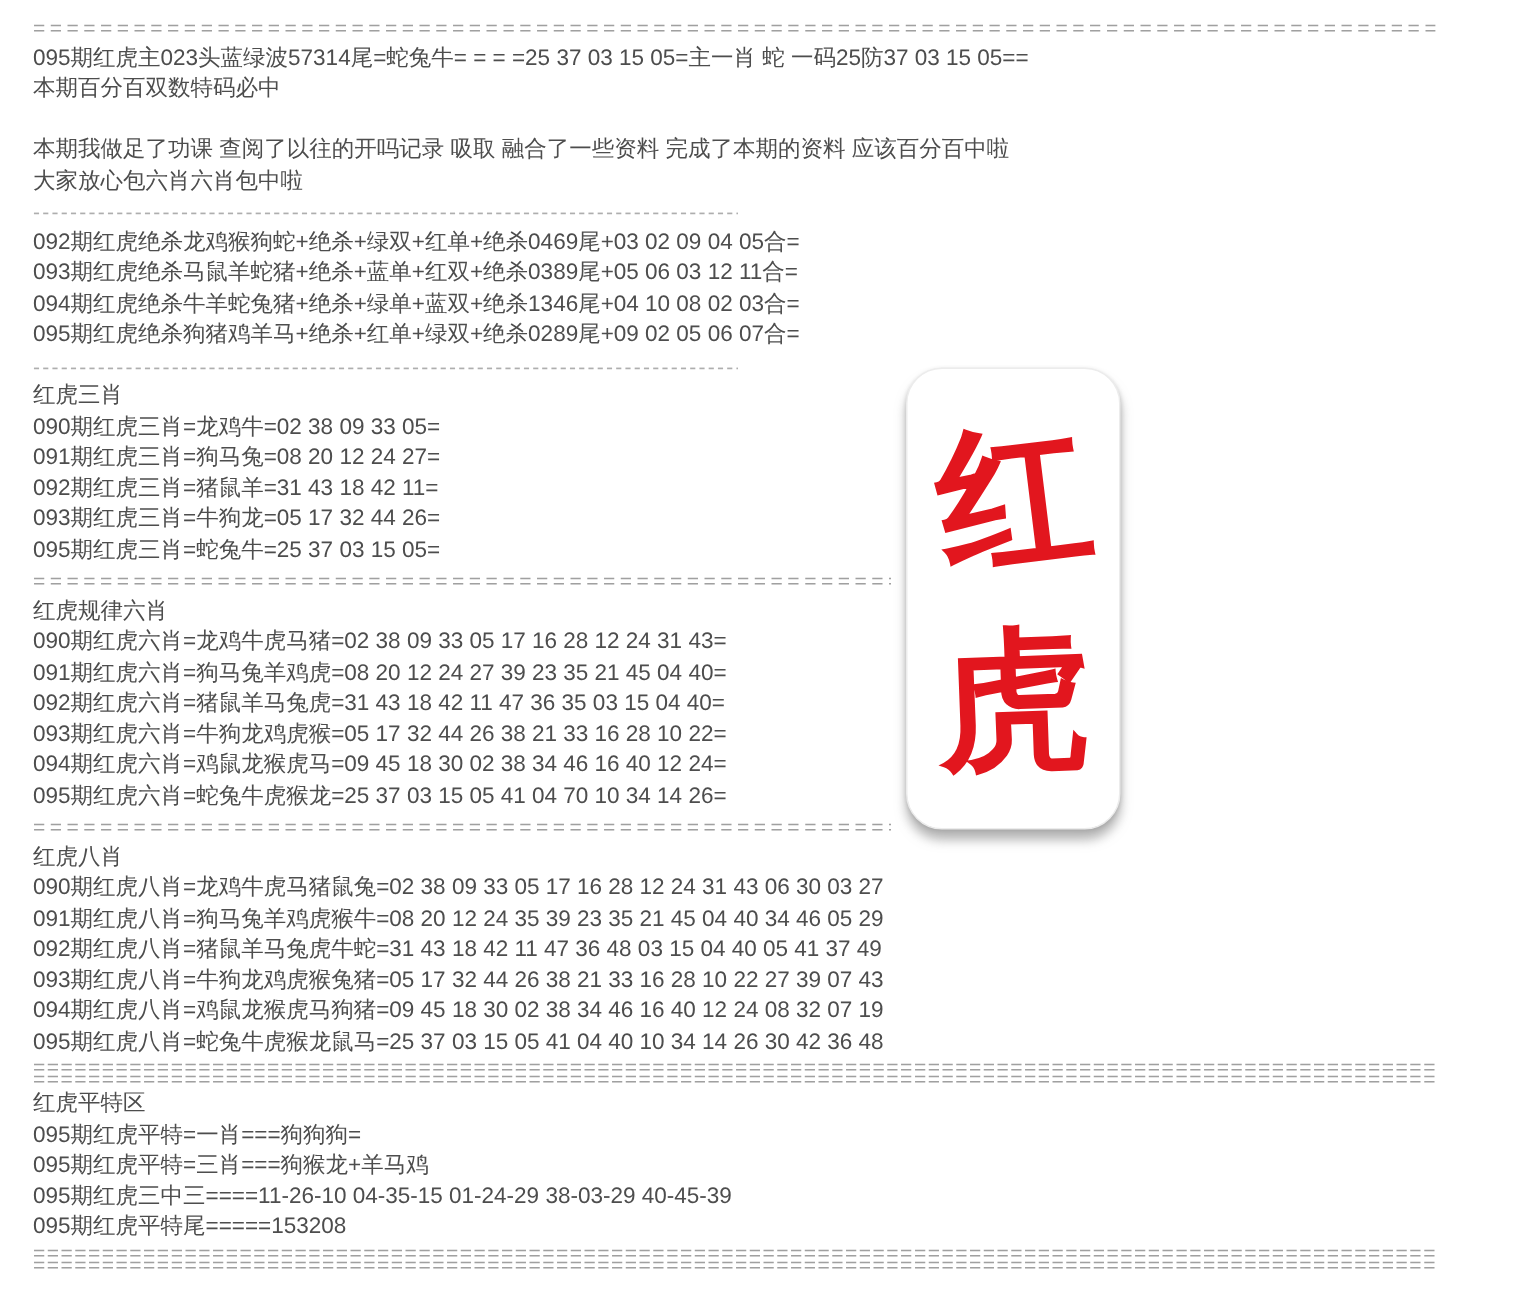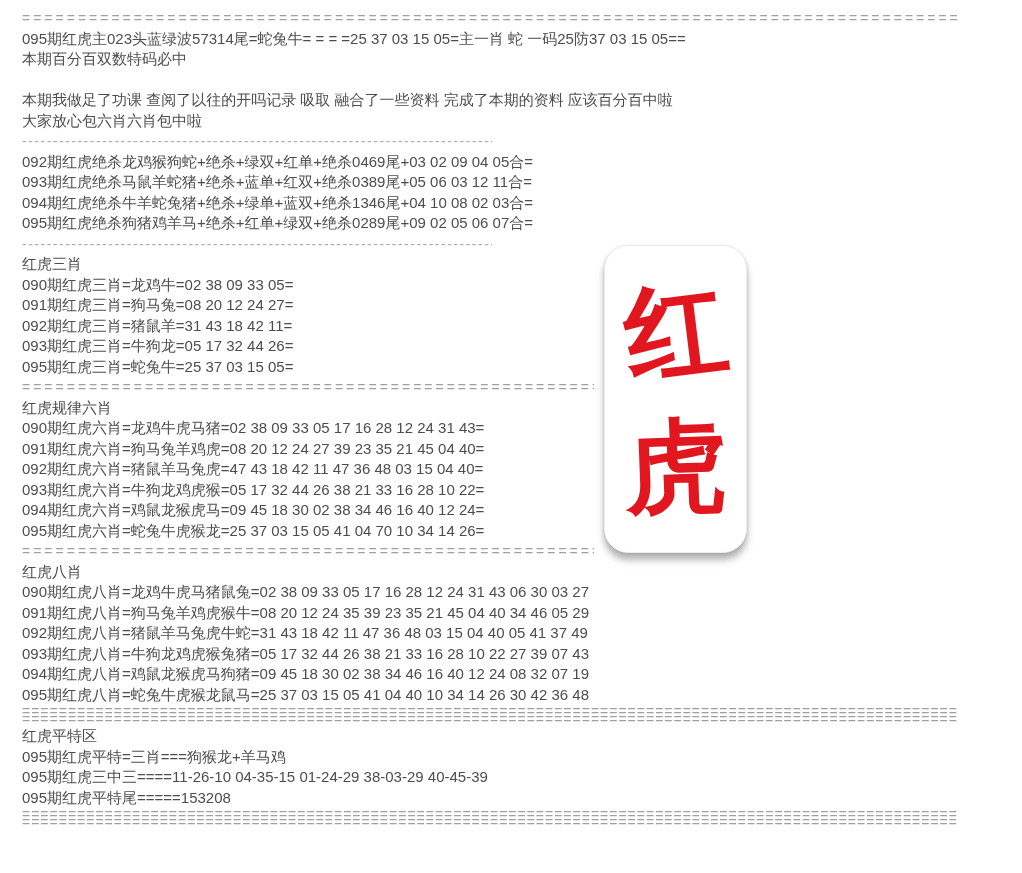--- a/index.html
+++ b/index.html
@@ -56,41 +56,42 @@
   <div class="ln">091期红虎三肖=狗马兔=08 20 12 24 27=</div>
   <div class="ln">092期红虎三肖=猪鼠羊=31 43 18 42 11=</div>
   <div class="ln">093期红虎三肖=牛狗龙=05 17 32 44 26=</div>
   <div class="ln">095期红虎三肖=蛇兔牛=25 37 03 15 05=</div>
 
   <div class="sep sep-eq-mid">======================================================================================================================================================</div>
 
   <div class="ln">红虎规律六肖</div>
   <div class="ln">090期红虎六肖=龙鸡牛虎马猪=02 38 09 33 05 17 16 28 12 24 31 43=</div>
   <div class="ln">091期红虎六肖=狗马兔羊鸡虎=08 20 12 24 27 39 23 35 21 45 04 40=</div>
-  <div class="ln">092期红虎六肖=猪鼠羊马兔虎=47 43 18 42 11 47 36 48 03 15 04 40=</div>
+  <div class="ln">092期红虎六肖=猪鼠羊马兔虎=31 43 18 42 11 47 36 35 03 15 04 40=</div>
   <div class="ln">093期红虎六肖=牛狗龙鸡虎猴=05 17 32 44 26 38 21 33 16 28 10 22=</div>
   <div class="ln">094期红虎六肖=鸡鼠龙猴虎马=09 45 18 30 02 38 34 46 16 40 12 24=</div>
   <div class="ln">095期红虎六肖=蛇兔牛虎猴龙=25 37 03 15 05 41 04 70 10 34 14 26=</div>
 
   <div class="sep sep-eq-mid">======================================================================================================================================================</div>
 
   <div class="ln">红虎八肖</div>
   <div class="ln">090期红虎八肖=龙鸡牛虎马猪鼠兔=02 38 09 33 05 17 16 28 12 24 31 43 06 30 03 27</div>
   <div class="ln">091期红虎八肖=狗马兔羊鸡虎猴牛=08 20 12 24 35 39 23 35 21 45 04 40 34 46 05 29</div>
   <div class="ln">092期红虎八肖=猪鼠羊马兔虎牛蛇=31 43 18 42 11 47 36 48 03 15 04 40 05 41 37 49</div>
   <div class="ln">093期红虎八肖=牛狗龙鸡虎猴兔猪=05 17 32 44 26 38 21 33 16 28 10 22 27 39 07 43</div>
   <div class="ln">094期红虎八肖=鸡鼠龙猴虎马狗猪=09 45 18 30 02 38 34 46 16 40 12 24 08 32 07 19</div>
   <div class="ln">095期红虎八肖=蛇兔牛虎猴龙鼠马=25 37 03 15 05 41 04 40 10 34 14 26 30 42 36 48</div>
 
   <div class="sep sep-double">
     <div class="row">======================================================================================================================================================</div>
     <div class="row">======================================================================================================================================================</div>
   </div>
 
   <div class="ln">红虎平特区</div>
+  <div class="ln">095期红虎平特=一肖===狗狗狗=</div>
   <div class="ln">095期红虎平特=三肖===狗猴龙+羊马鸡</div>
   <div class="ln">095期红虎三中三====11-26-10 04-35-15 01-24-29 38-03-29 40-45-39</div>
   <div class="ln">095期红虎平特尾=====153208</div>
 
   <div class="sep sep-double">
     <div class="row">======================================================================================================================================================</div>
     <div class="row">======================================================================================================================================================</div>
   </div>
 
   <div class="badge">

